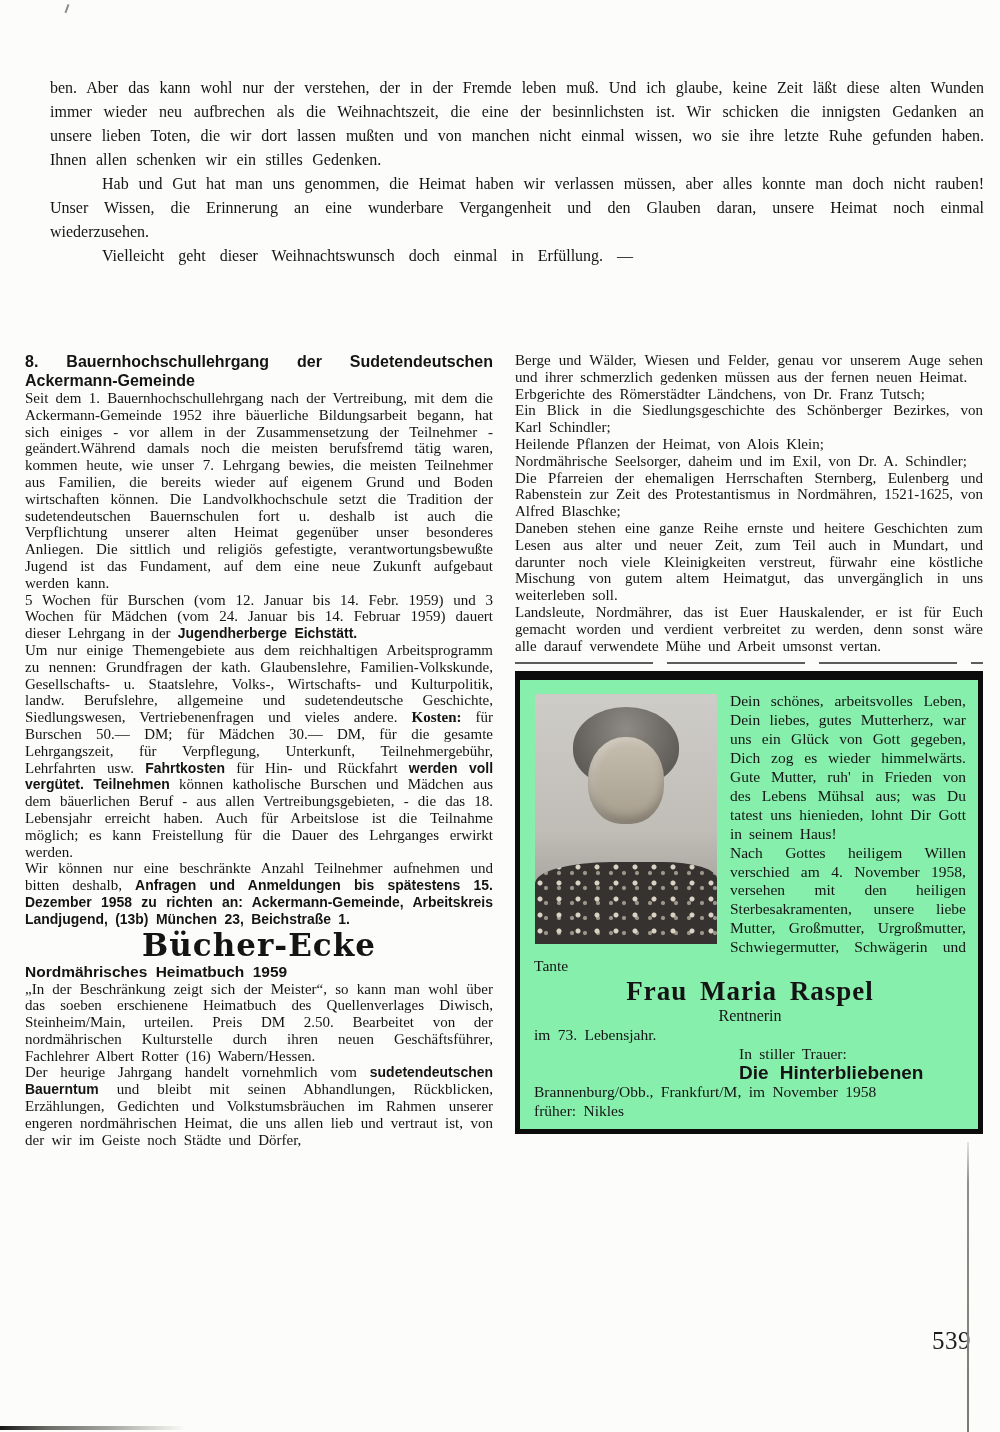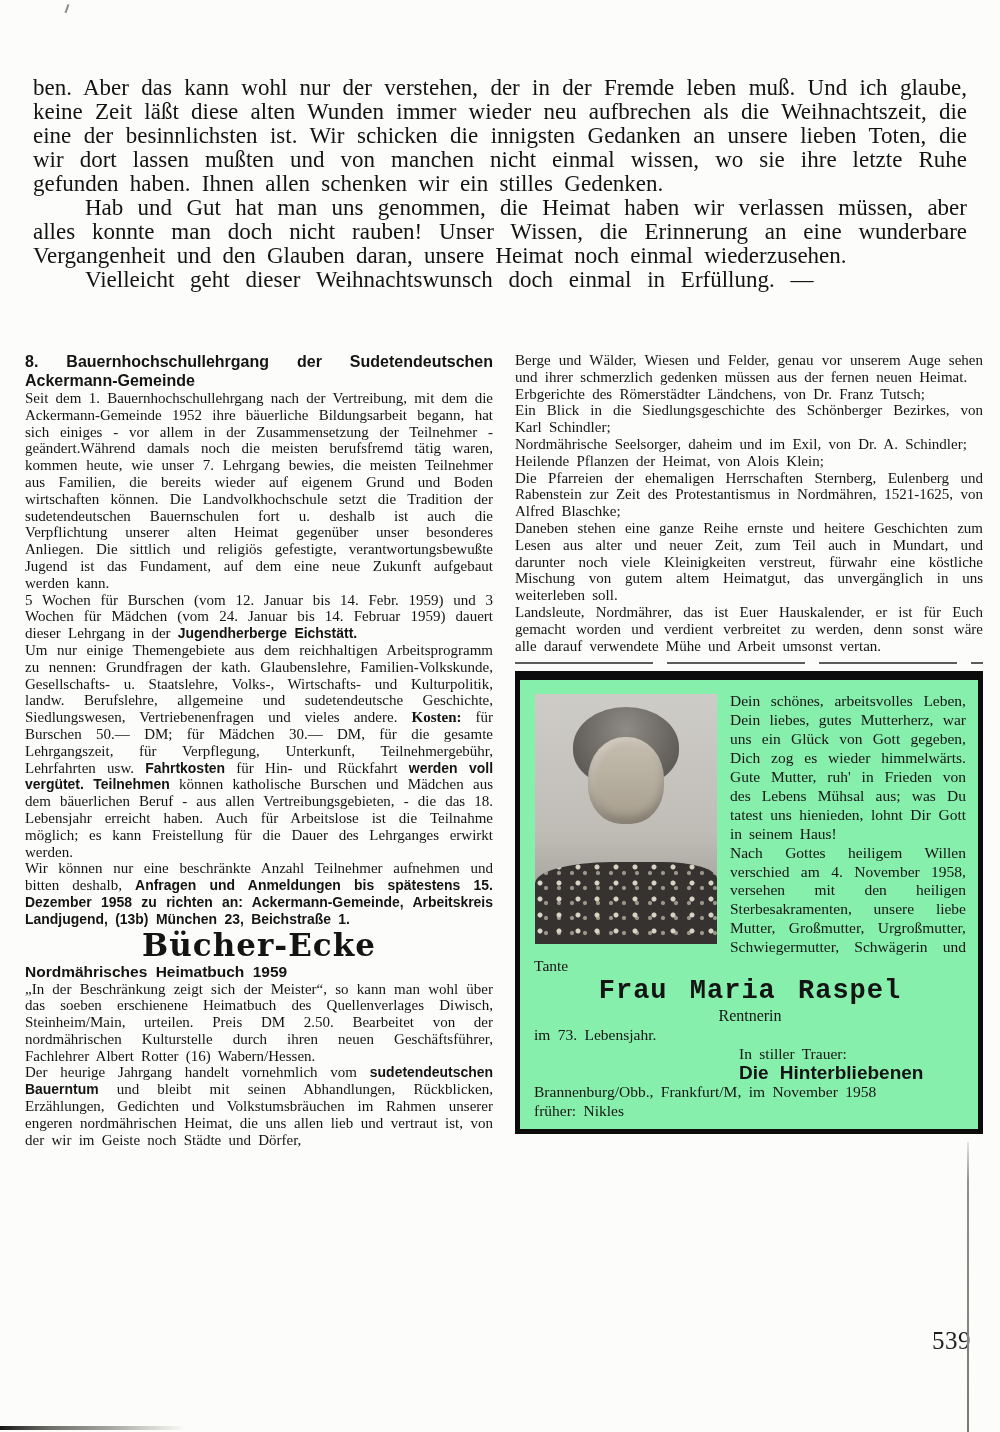--- a/index.html
+++ b/index.html
@@ -1,21 +1,21 @@
 <!DOCTYPE html>
 <html lang="de"><head>
 <meta charset="utf-8">
 <style>
   html,body{margin:0;padding:0;background:#e8e8e6;}
   .page{position:relative;width:1000px;height:1432px;background:#fcfcfa;overflow:hidden;
         color:#161616;font-family:"Liberation Serif",serif;}
 
   
-  .intro{position:absolute;left:33px;top:76px;width:934px;
-         font-size:23px;line-height:24px;text-align:justify;word-spacing:5.5px;color:#131313;}
+  .intro{position:absolute;left:50px;top:76px;width:934px;
+         font-size:16px;line-height:24px;text-align:justify;word-spacing:5.5px;color:#131313;}
   .intro p{margin:0;}
   .intro p.indent{text-indent:52px;}
   .intro p.wide{word-spacing:10px;}
 
   
   .col{position:absolute;top:352px;width:468px;font-size:15px;line-height:16.8px;
        text-align:justify;word-spacing:3.5px;color:#141414;hyphens:auto;}
   .col p{margin:0;}
   .left-col{left:25px;}
   .right-col{left:515px;}
@@ -47,21 +47,21 @@
               border-radius:48% 48% 44% 44%;
               background:linear-gradient(180deg,#c6beb0,#a69d8d);
               box-shadow:inset 0 -7px 9px rgba(70,65,58,.38), inset 4px 2px 8px rgba(255,255,255,.3);}
   .obit-photo .dress{position:absolute;bottom:0;left:0;right:0;height:33%;
               border-radius:42% 30% 0 0 / 26% 20% 0 0;background-color:#353230;
               background-image:radial-gradient(circle at 5px 5px,#d9d3c3 2px,rgba(217,211,195,0) 3px),
                                radial-gradient(circle at 11px 11px,#9d968b 1.5px,rgba(157,150,139,0) 2.6px);
               background-size:19px 16px,13px 15px;}
   .obit-text{font-size:15.5px;line-height:18.9px;text-align:justify;word-spacing:3px;}
   .obit-text p{margin:0;}
-  .deceased-name{font-family:Liberation Mono, monospace;font-weight:700;font-size:27px;line-height:30px;
+  .deceased-name{font-family:Liberation Serif, serif;font-weight:700;font-size:27px;line-height:30px;
                  text-align:center;margin:8px 0 1px 0;letter-spacing:1px;word-spacing:5px;}
   .deceased-role{text-align:center;font-size:16px;line-height:19px;margin:0;}
   .age-line{font-size:15.5px;line-height:19px;margin:0;}
   .trauer{padding-left:205px;font-size:15.5px;line-height:19px;}
   .trauer .mourners{font-family:"Liberation Sans",sans-serif;font-weight:700;font-size:19px;
                     word-spacing:6px;}
   .place-line,.former-line{font-size:15.5px;line-height:19.5px;margin:0;}
 
   
   .page-number{position:absolute;left:932px;top:1327px;font-size:25px;line-height:28px;
@@ -95,22 +95,22 @@
     <p class="buecher">Bücher-Ecke</p>
     <p class="sub-heading">Nordmährisches Heimatbuch 1959</p>
     <p>„In der Beschränkung zeigt sich der Meister“, so kann man wohl über das soeben erschienene Heimatbuch des Quellenverlages Diwisch, Steinheim/Main, urteilen. Preis DM 2.50. Bearbeitet von der nordmährischen Kulturstelle durch ihren neuen Geschäftsführer, Fachlehrer Albert Rotter (16) Wabern/Hessen.</p>
     <p><span>Der heurige Jahrgang handelt vornehmlich vom </span><span class="bs">sudetendeutschen Bauerntum</span><span> und bleibt mit seinen Abhandlungen, Rückblicken, Erzählungen, Gedichten und Volkstumsbräuchen im Rahmen unserer engeren nordmährischen Heimat, die uns allen lieb und vertraut ist, von der wir im Geiste noch Städte und Dörfer,</span></p>
   </div>
 
   <div class="col right-col">
     <p>Berge und Wälder, Wiesen und Felder, genau vor unserem Auge sehen und ihrer schmerzlich gedenken müssen aus der fernen neuen Heimat.</p>
     <p>Erbgerichte des Römerstädter Ländchens, von Dr. Franz Tutsch;</p>
     <p>Ein Blick in die Siedlungsgeschichte des Schönberger Bezirkes, von Karl Schindler;</p>
+    <p>Heilende Pflanzen der Heimat, von Alois Klein;</p>
     <p>Nordmährische Seelsorger, daheim und im Exil, von Dr. A. Schindler;</p>
-    <p>Heilende Pflanzen der Heimat, von Alois Klein;</p>
     <p>Die Pfarreien der ehemaligen Herrschaften Sternberg, Eulenberg und Rabenstein zur Zeit des Protestantismus in Nordmähren, 1521-1625, von Alfred Blaschke;</p>
     <p>Daneben stehen eine ganze Reihe ernste und heitere Geschichten zum Lesen aus alter und neuer Zeit, zum Teil auch in Mundart, und darunter noch viele Kleinigkeiten verstreut, fürwahr eine köstliche Mischung von gutem altem Heimatgut, das unvergänglich in uns weiterleben soll.</p>
     <p>Landsleute, Nordmährer, das ist Euer Hauskalender, er ist für Euch gemacht worden und verdient verbreitet zu werden, denn sonst wäre alle darauf verwendete Mühe und Arbeit umsonst vertan.</p>
 
     <div class="obit-rule"></div>
 
     <div class="obit-box">
       <div class="obit-photo">
         <div class="hair"></div>
         <div class="face"></div>

